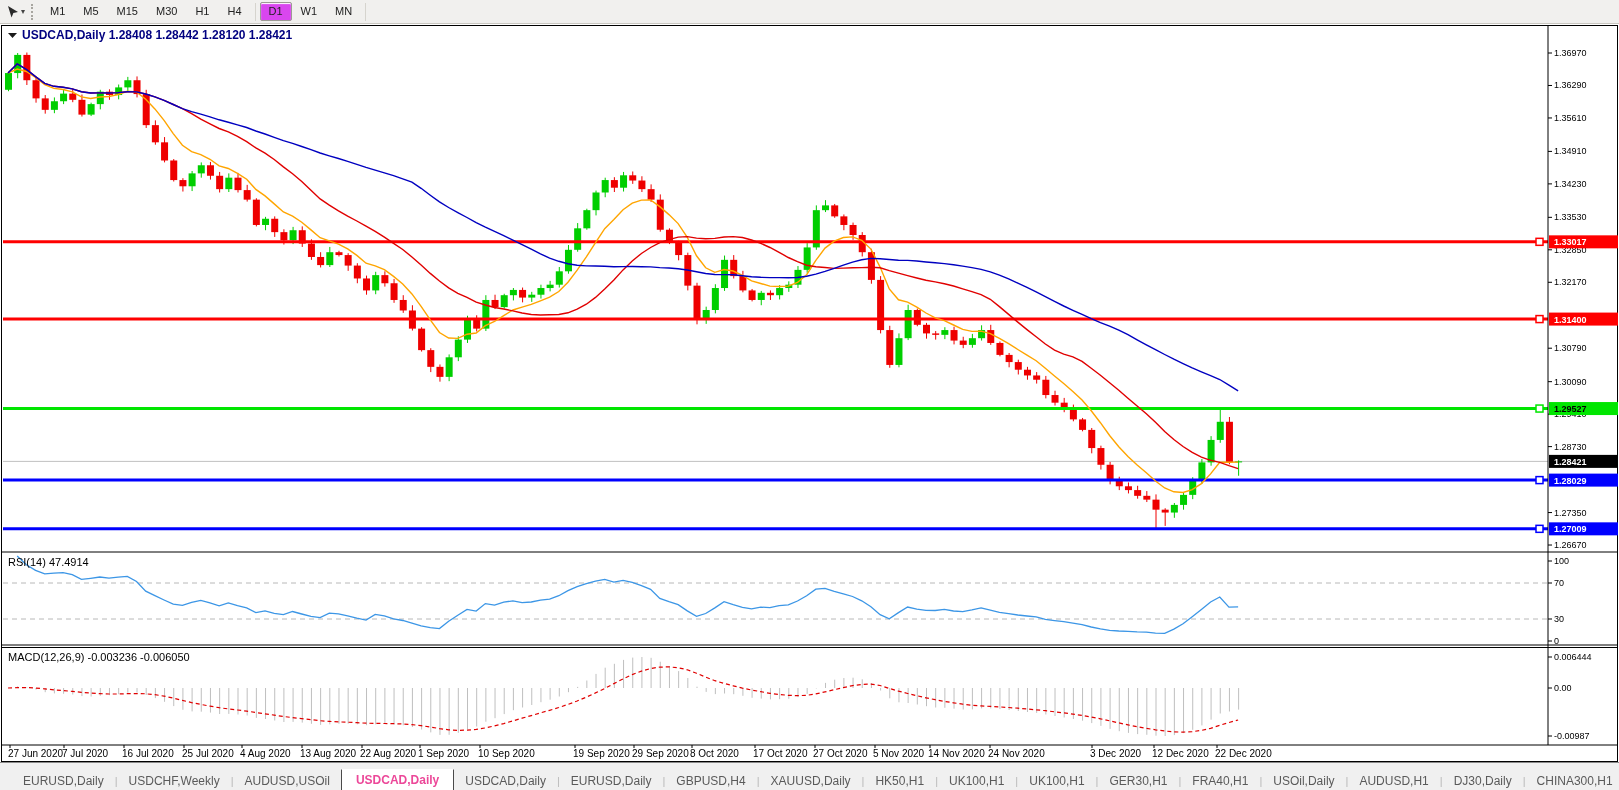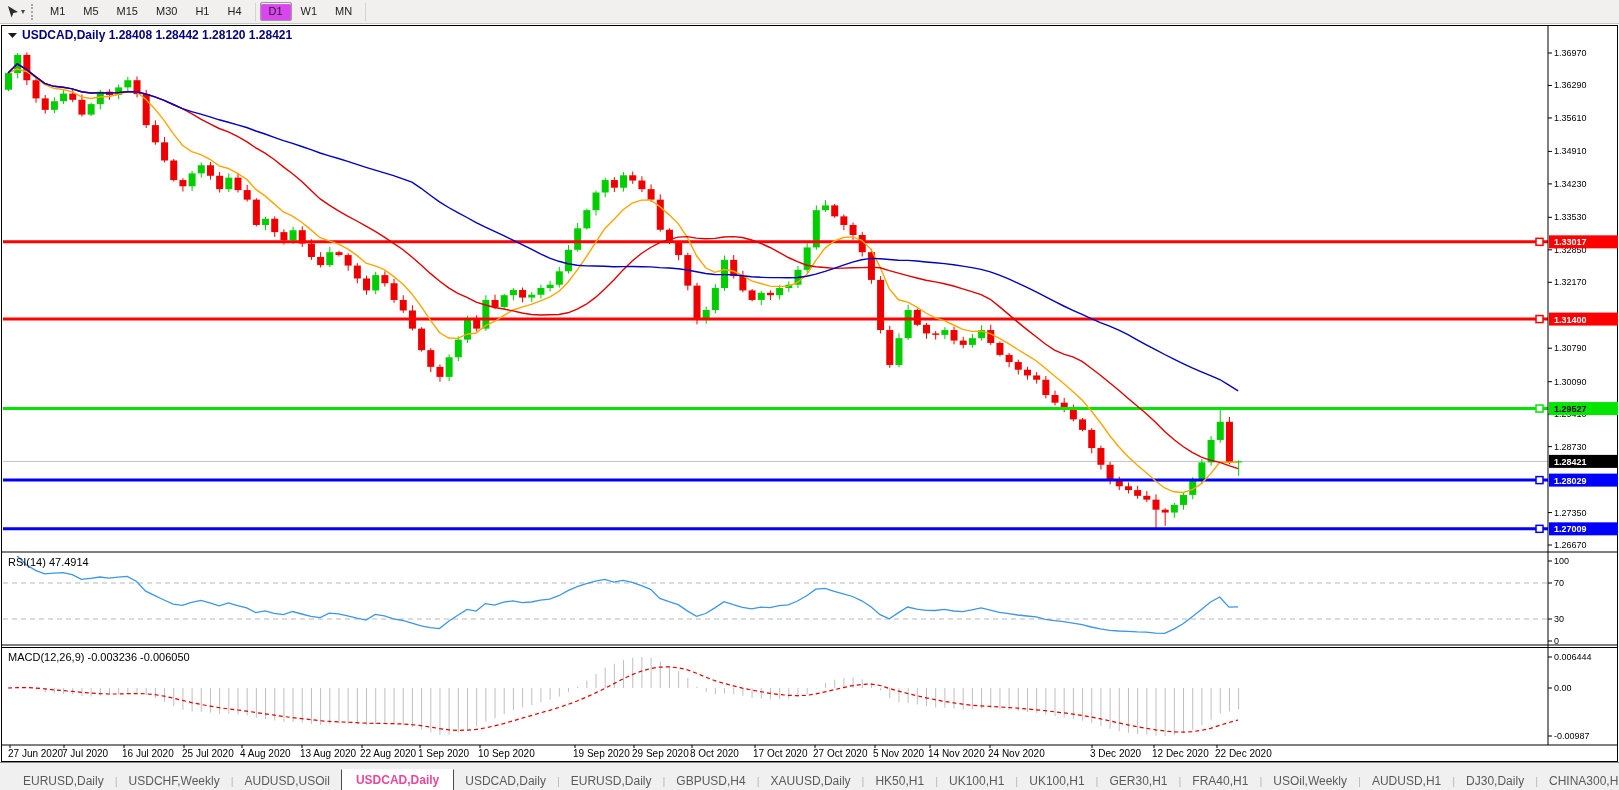--- a/index.html
+++ b/index.html
@@ -631,21 +631,21 @@
       <span class="tab">HK50,H1</span>
       <span class="tabsep">|</span>
       <span class="tab">UK100,H1</span>
       <span class="tabsep">|</span>
       <span class="tab">UK100,H1</span>
       <span class="tabsep">|</span>
       <span class="tab">GER30,H1</span>
       <span class="tabsep">|</span>
       <span class="tab">FRA40,H1</span>
       <span class="tabsep">|</span>
-      <span class="tab">USOil,Weekly</span>
+      <span class="tab">USOil,Daily</span>
       <span class="tabsep">|</span>
       <span class="tab">AUDUSD,H1</span>
       <span class="tabsep">|</span>
       <span class="tab">DJ30,Daily</span>
       <span class="tabsep">|</span>
       <span class="tab">CHINA300,H1</span>
       <span class="tabsep">|</span>
       <span class="tab trunc">US</span>
     </span>
 

